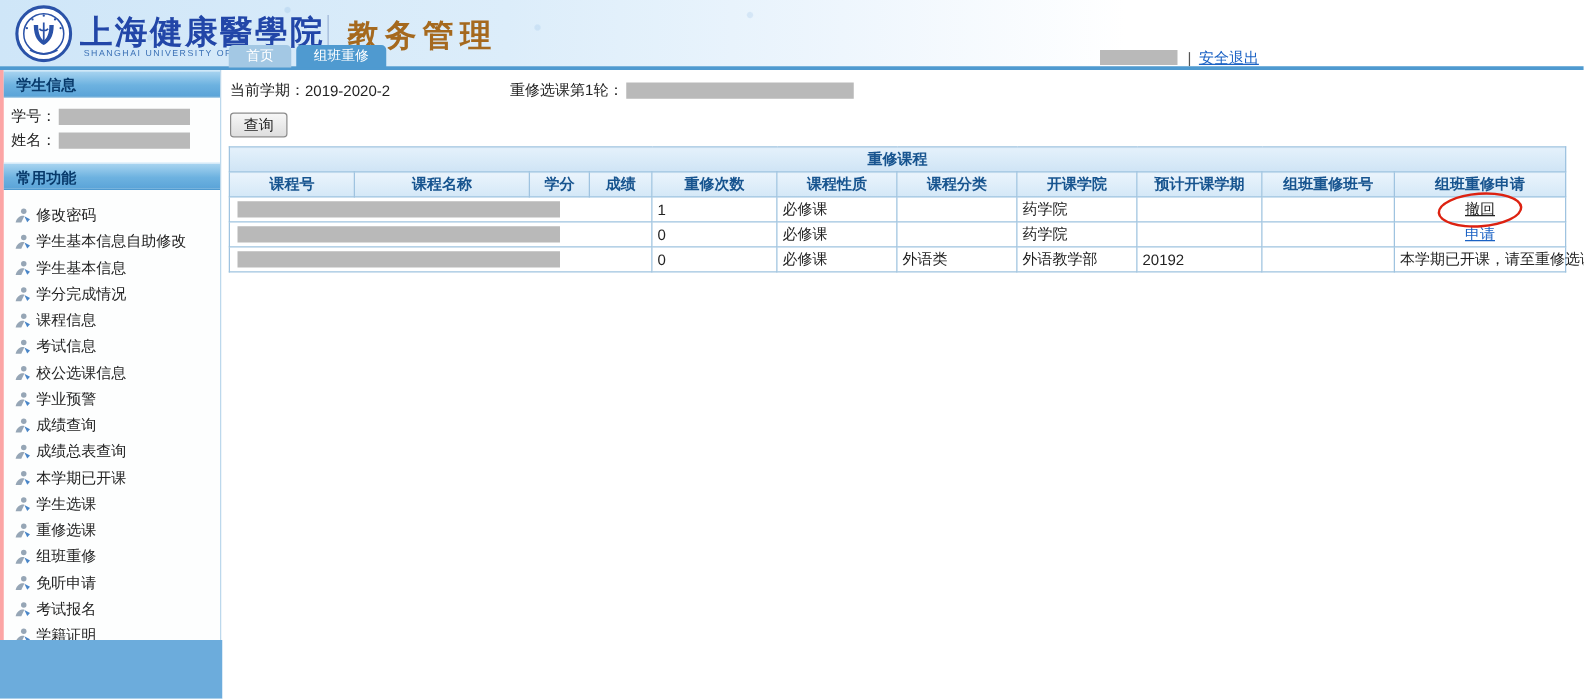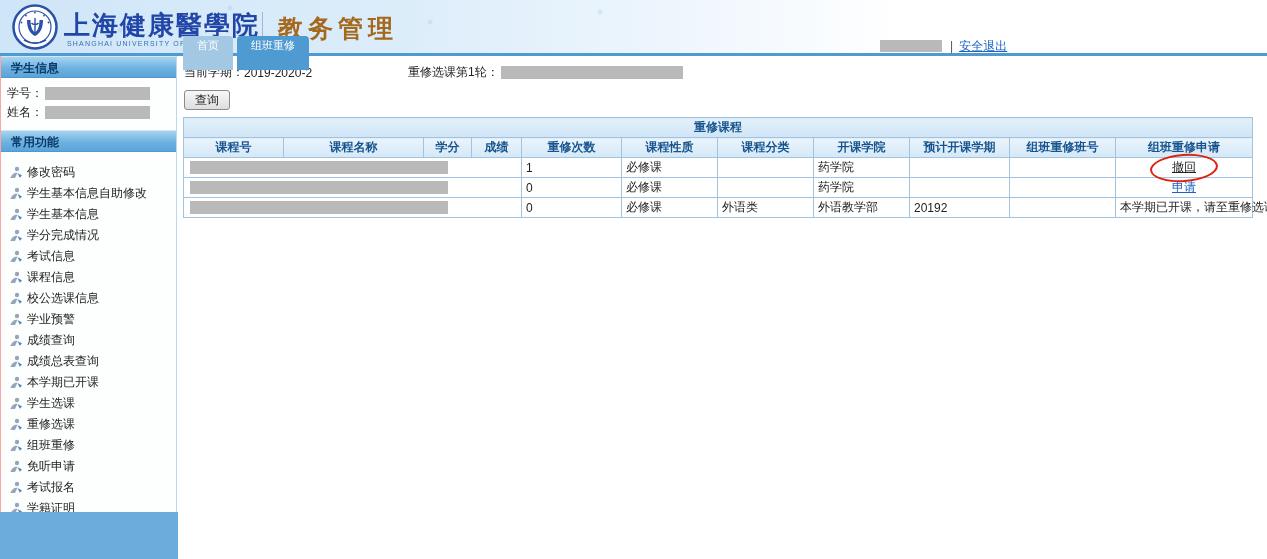--- a/index.html
+++ b/index.html
@@ -27,28 +27,28 @@
   .header-divider { position:absolute; top:12px; left:262px; width:1px; height:32px; background:#9fb6d6; }
   .system-title { position:absolute; top:12px; left:278px; font-family:"DejaVu Serif","Liberation Serif",serif;
             font-weight:bold; font-size:25px; color:#a5691e; letter-spacing:5px; white-space:nowrap;text-align:center; }
   .user-area { position:absolute; top:38px; left:880px; height:16px; display:flex; align-items:center; font-size:12px; }
   .user-redact { width:62px; height:12px; background:#b9b9b9; margin-right:8px; }
   .user-sep { color:#555; margin-right:6px; }
   .logout { color:#1b62c4; text-decoration:underline; cursor:pointer; }
   .blue-line { position:absolute; top:53px; left:0; width:1267px; height:3px; background:#4f9ad0; }
 
   .tabs { position:absolute; top:36px; left:183px; display:flex; gap:4px; z-index:3; }
-  .tab { height:34px; line-height:18px; padding:0 14px; font-size:11px; color:#fff;
+  .tab { height:18px; line-height:18px; padding:0 14px; font-size:11px; color:#fff;
          border-radius:4px 4px 0 0; cursor:pointer; }
   .tab-inactive { background:#a3c8e4; }
   .tab-active { background:#4f9ad0; }
 
   
   .sidebar { position:absolute; top:56px; left:0; width:177px; height:456px;
-             background:#fdfefe; border-right:1px solid #bcd8ec; border-left:1px solid #fca5a5; }
+             background:#fdfefe; border-right:1px solid #bcd8ec; border-left:3px solid #fca5a5; }
   .side-header { height:22px; line-height:22px; padding-left:10px; font-size:12px; font-weight:bold; color:#083a6b;
              background:linear-gradient(180deg,#a8d4f0 0%,#6db2e0 55%,#5ba4d8 100%);
              border-top:1px solid #cfe8f8; border-bottom:1px solid #4f9ad0; }
   .side-fields { padding:6px 0 8px 6px; }
   .side-field { display:flex; align-items:center; height:19px; font-size:12px; color:#222; }
   .side-field .redact { width:105px; height:13px; background:#b9b9b9; margin-left:2px; }
   .menu { list-style:none; padding:10px 0 0 8px; }
   .menu li { display:flex; align-items:center; height:21px; font-size:12px; color:#222; cursor:pointer; white-space:nowrap; }
   .menu li .micon { width:14px; height:13px; margin-right:4px; flex:0 0 auto; }
   .side-footer { position:absolute; top:512px; left:0; width:178px; height:47px; background:#6cacdc; }
@@ -165,29 +165,29 @@
             <path d="M8.5 7 l4.5 2.4 -2.2 2.4 z" fill="#4a86c8"></path>
           </svg>
           <span>学分完成情况</span>
         </li>
       <li>
           <svg class="micon" viewBox="0 0 14 13">
             <circle cx="8" cy="3" r="2.2" fill="#96a6b6"></circle>
             <path d="M1.5 12 C2.5 7.5 6.5 6.2 8.5 6.8 L6 12 Z" fill="#96a6b6"></path>
             <path d="M8.5 7 l4.5 2.4 -2.2 2.4 z" fill="#4a86c8"></path>
           </svg>
+          <span>课程信息</span>
+        </li>
+      <li>
+          <svg class="micon" viewBox="0 0 14 13">
+            <circle cx="8" cy="3" r="2.2" fill="#96a6b6"></circle>
+            <path d="M1.5 12 C2.5 7.5 6.5 6.2 8.5 6.8 L6 12 Z" fill="#96a6b6"></path>
+            <path d="M8.5 7 l4.5 2.4 -2.2 2.4 z" fill="#4a86c8"></path>
+          </svg>
           <span>考试信息</span>
-        </li>
-      <li>
-          <svg class="micon" viewBox="0 0 14 13">
-            <circle cx="8" cy="3" r="2.2" fill="#96a6b6"></circle>
-            <path d="M1.5 12 C2.5 7.5 6.5 6.2 8.5 6.8 L6 12 Z" fill="#96a6b6"></path>
-            <path d="M8.5 7 l4.5 2.4 -2.2 2.4 z" fill="#4a86c8"></path>
-          </svg>
-          <span>课程信息</span>
         </li>
       <li>
           <svg class="micon" viewBox="0 0 14 13">
             <circle cx="8" cy="3" r="2.2" fill="#96a6b6"></circle>
             <path d="M1.5 12 C2.5 7.5 6.5 6.2 8.5 6.8 L6 12 Z" fill="#96a6b6"></path>
             <path d="M8.5 7 l4.5 2.4 -2.2 2.4 z" fill="#4a86c8"></path>
           </svg>
           <span>校公选课信息</span>
         </li>
       <li>

